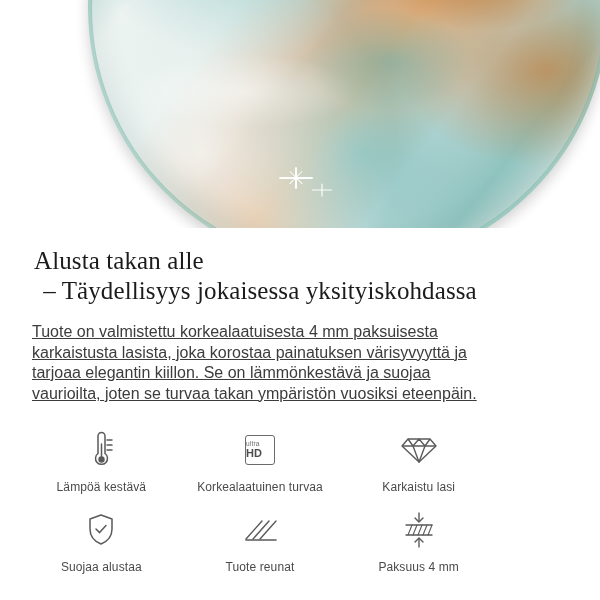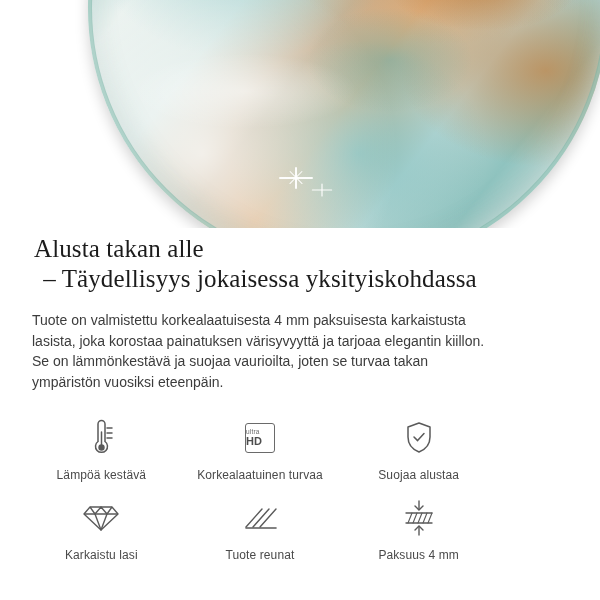--- a/index.html
+++ b/index.html
@@ -74,39 +74,40 @@
     position: absolute;
     background: rgba(255,255,255,0.95);
     border-radius: 2px;
   }
   .sparkle .h { width: 34px; height: 1.6px; left: -17px; top: -0.8px; }
   .sparkle .v { height: 22px; width: 1.6px; top: -11px; left: -0.8px; }
   .sparkle .d1 { width: 18px; height: 1.2px; left: -9px; top: -0.6px; transform: rotate(45deg); }
   .sparkle .d2 { width: 18px; height: 1.2px; left: -9px; top: -0.6px; transform: rotate(-45deg); }
 
   
-  .content { position: absolute; top: 228px; left: 0; width: 520px; }
+  .content { position: absolute; top: 240px; left: 0; width: 520px; }
   .heading {
     font-family: "Liberation Serif", serif;
     color: #1b1b1b;
     font-size: 25px;
     line-height: 30px;
     font-weight: 400;
     padding: 0 34px;
     margin-top: 6px;
     letter-spacing: 0.1px;
   }
   .heading .line2 { display: block; text-align: center; }
   .body-text {
     padding: 0 32px;
     margin-top: 16px;
-    font-size: 14px;
+    font-size: 16px;
     line-height: 20.5px;
     color: #3c3c3c;
     max-width: 570px;
+    text-decoration: underline;
   }
 
   
   .features {
     margin-top: 24px;
     display: grid;
     grid-template-columns: repeat(3, 1fr);
     row-gap: 14px;
     padding: 0 22px;
   }
@@ -190,38 +191,38 @@
           <div class="ultra-hd">
             <div class="u">ultra</div>
             <div class="hd">HD</div>
           </div>
         </div>
         <div class="feature-label">Korkealaatuinen turvaa</div>
       </div>
 
       <div class="feature">
         <div class="feature-icon">
-          <svg width="34" height="38" viewBox="0 0 34 38" fill="none" stroke="#5a5a5a" stroke-width="1.5" stroke-linejoin="round" stroke-linecap="round">
-            <path d="M17 4l11 4v10c0 7.5-5 12.6-11 15C11 30.6 6 25.5 6 18V8z"></path>
-            <polyline points="12,18 15.6,21.6 22,14.5"></polyline>
-          </svg>
-        </div>
-        <div class="feature-label">Suojaa alustaa</div>
-      </div>
-
-      <div class="feature">
-        <div class="feature-icon">
           <svg width="38" height="32" viewBox="0 0 38 32" fill="none" stroke="#5a5a5a" stroke-width="1.4" stroke-linejoin="round">
             <path d="M8 5h22l6 7-17 16L2 12z"></path>
             <path d="M2 12h34"></path>
             <path d="M8 5l5 7 6-7 6 7 5-7"></path>
             <path d="M13 12l6 16 6-16"></path>
           </svg>
         </div>
         <div class="feature-label">Karkaistu lasi</div>
+      </div>
+
+      <div class="feature">
+        <div class="feature-icon">
+          <svg width="34" height="38" viewBox="0 0 34 38" fill="none" stroke="#5a5a5a" stroke-width="1.5" stroke-linejoin="round" stroke-linecap="round">
+            <path d="M17 4l11 4v10c0 7.5-5 12.6-11 15C11 30.6 6 25.5 6 18V8z"></path>
+            <polyline points="12,18 15.6,21.6 22,14.5"></polyline>
+          </svg>
+        </div>
+        <div class="feature-label">Suojaa alustaa</div>
       </div>
 
       <div class="feature">
         <div class="feature-icon">
           <svg width="36" height="30" viewBox="0 0 36 30" fill="none" stroke="#5a5a5a" stroke-width="1.4" stroke-linecap="round">
             <path d="M4 24 L20 6"></path>
             <path d="M11 24 L27 6"></path>
             <path d="M18 24 L34 6"></path>
             <path d="M4 25 L34 25" stroke-width="1.6"></path>
           </svg>

